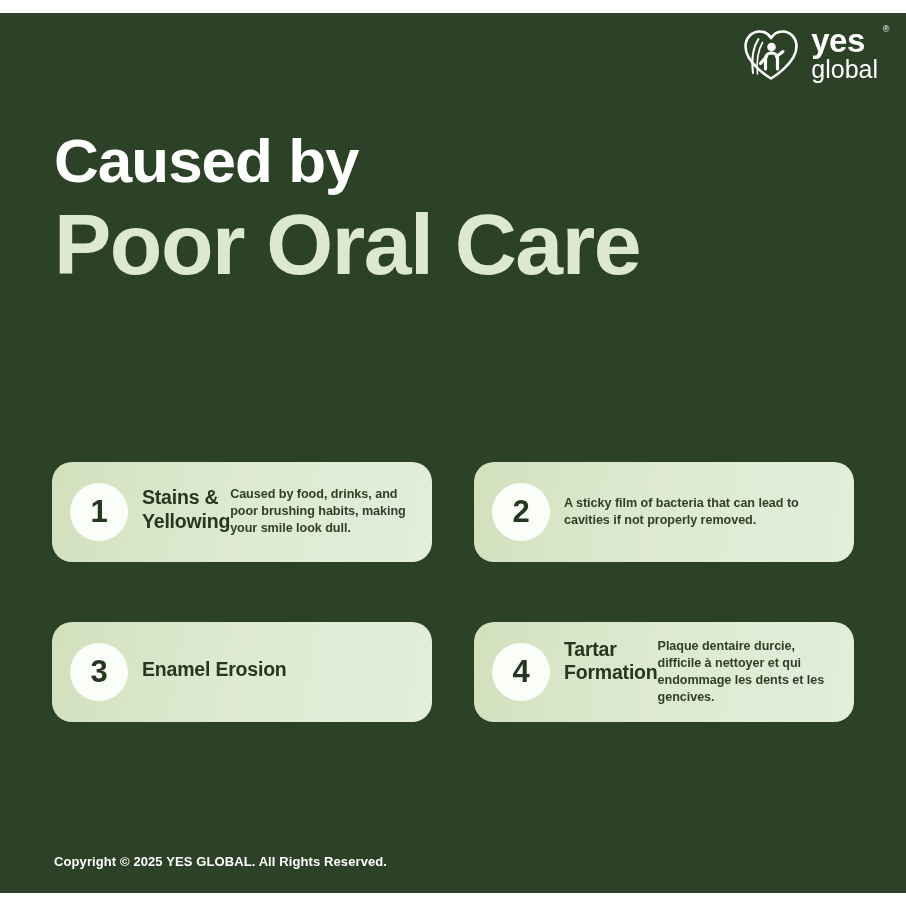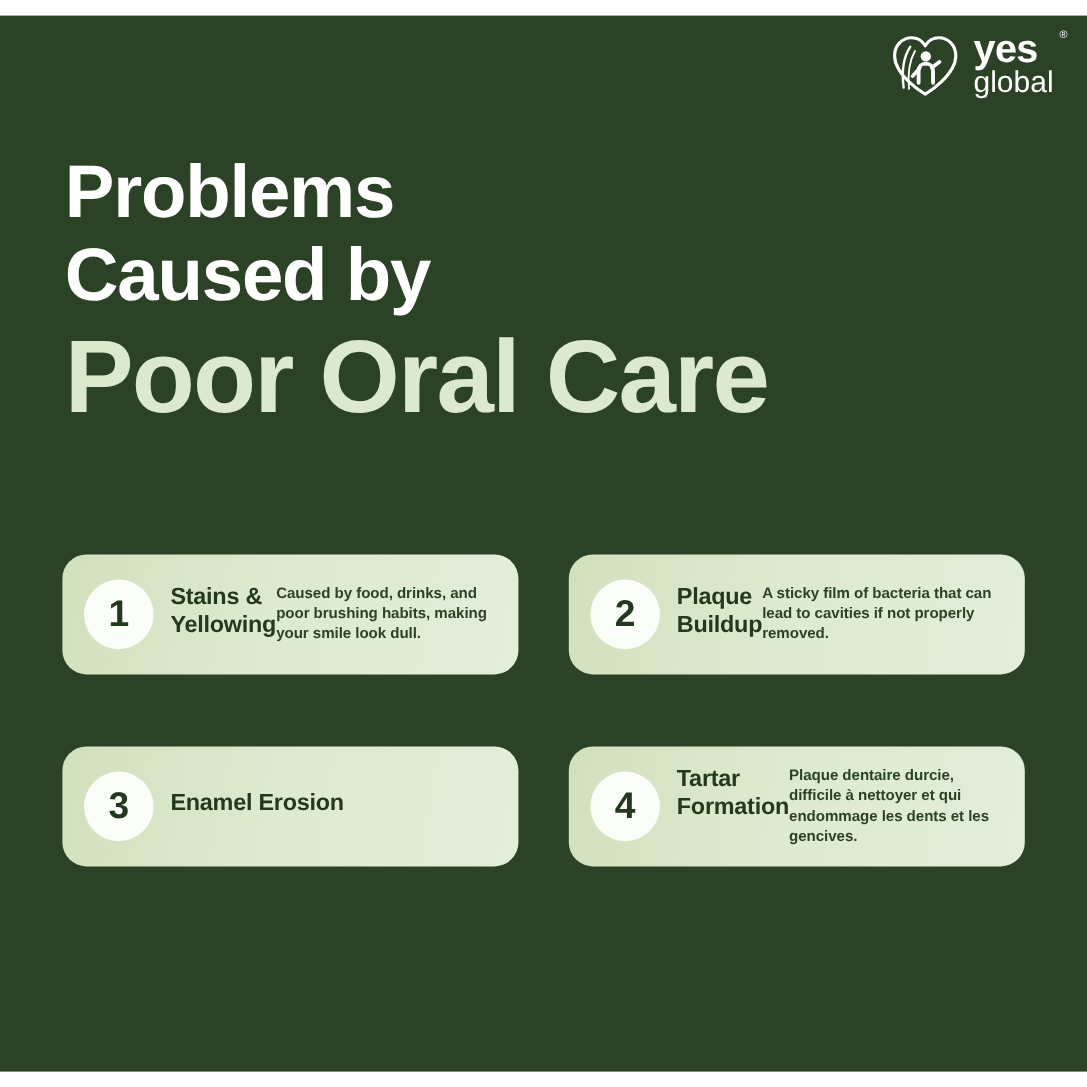--- a/index.html
+++ b/index.html
@@ -181,39 +181,37 @@
           <path d="M31.5 26C35 26 37.5 28.6 37.5 32V42" stroke="#ffffff" stroke-width="3.2" stroke-linecap="round"></path>
         </svg>
       </span>
       <span class="logo-words">
         <span class="logo-yes"><span>yes</span><span class="logo-reg">®</span></span>
         <span class="logo-global">global</span>
       </span>
     </div>
 
     <div class="headline">
-      <div class="headline-line">Problems</div>
       <div class="headline-line">Caused by</div>
       <div class="headline-accent">Poor Oral Care</div>
     </div>
 
     <div class="cards">
 
       <div class="card">
         <div class="badge">1</div>
         <div class="card-body">
           <div class="card-title">Stains &amp; Yellowing</div>
           <div class="card-desc">Caused by food, drinks, and poor brushing habits, making your smile look dull.</div>
         </div>
       </div>
 
       <div class="card">
         <div class="badge">2</div>
         <div class="card-body">
-          <div class="card-title">Plaque Buildup</div>
           <div class="card-desc">A sticky film of bacteria that can lead to cavities if not properly removed.</div>
         </div>
       </div>
 
       <div class="card">
         <div class="badge">3</div>
         <div class="card-body">
           <div class="card-title">Enamel Erosion</div>
         </div>
       </div>
@@ -221,15 +219,16 @@
       <div class="card">
         <div class="badge">4</div>
         <div class="card-body">
           <div class="card-title">Tartar Formation</div>
           <div class="card-desc">Plaque dentaire durcie, difficile à nettoyer et qui endommage les dents et les gencives.</div>
         </div>
       </div>
 
     </div>
 
+    <div class="footer">Copyright © 2025 YES GLOBAL. All Rights Reserved.</div>
 
   </div>
 </div>
 
 </body></html>

